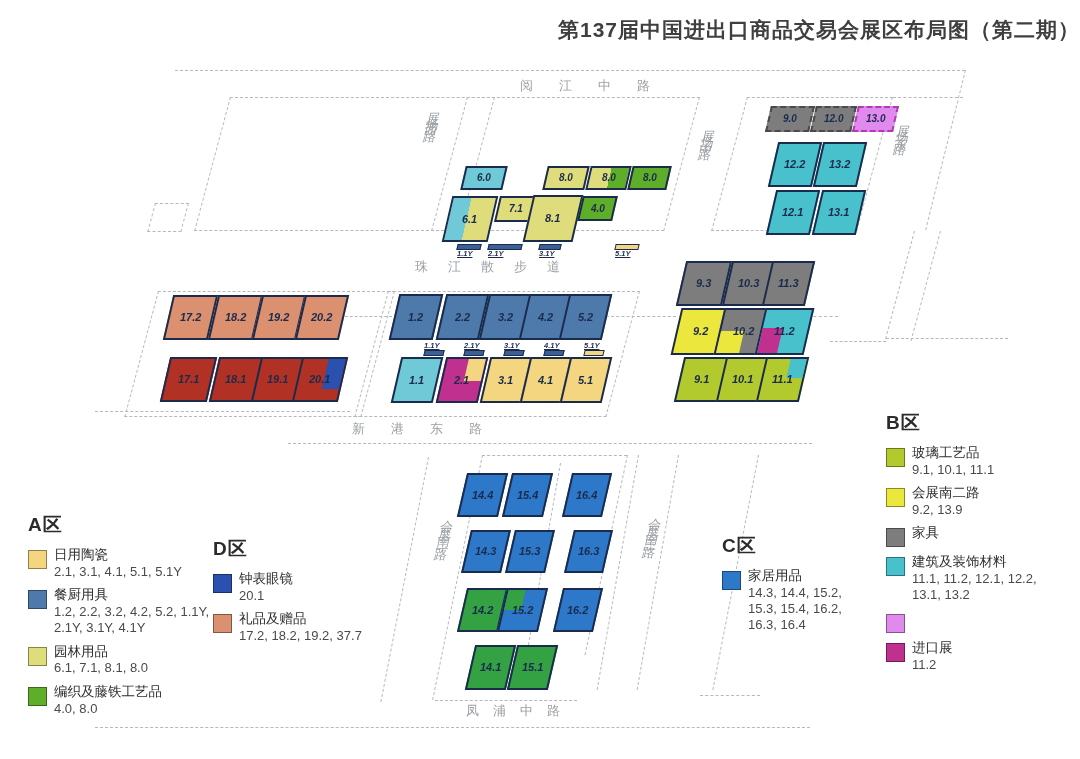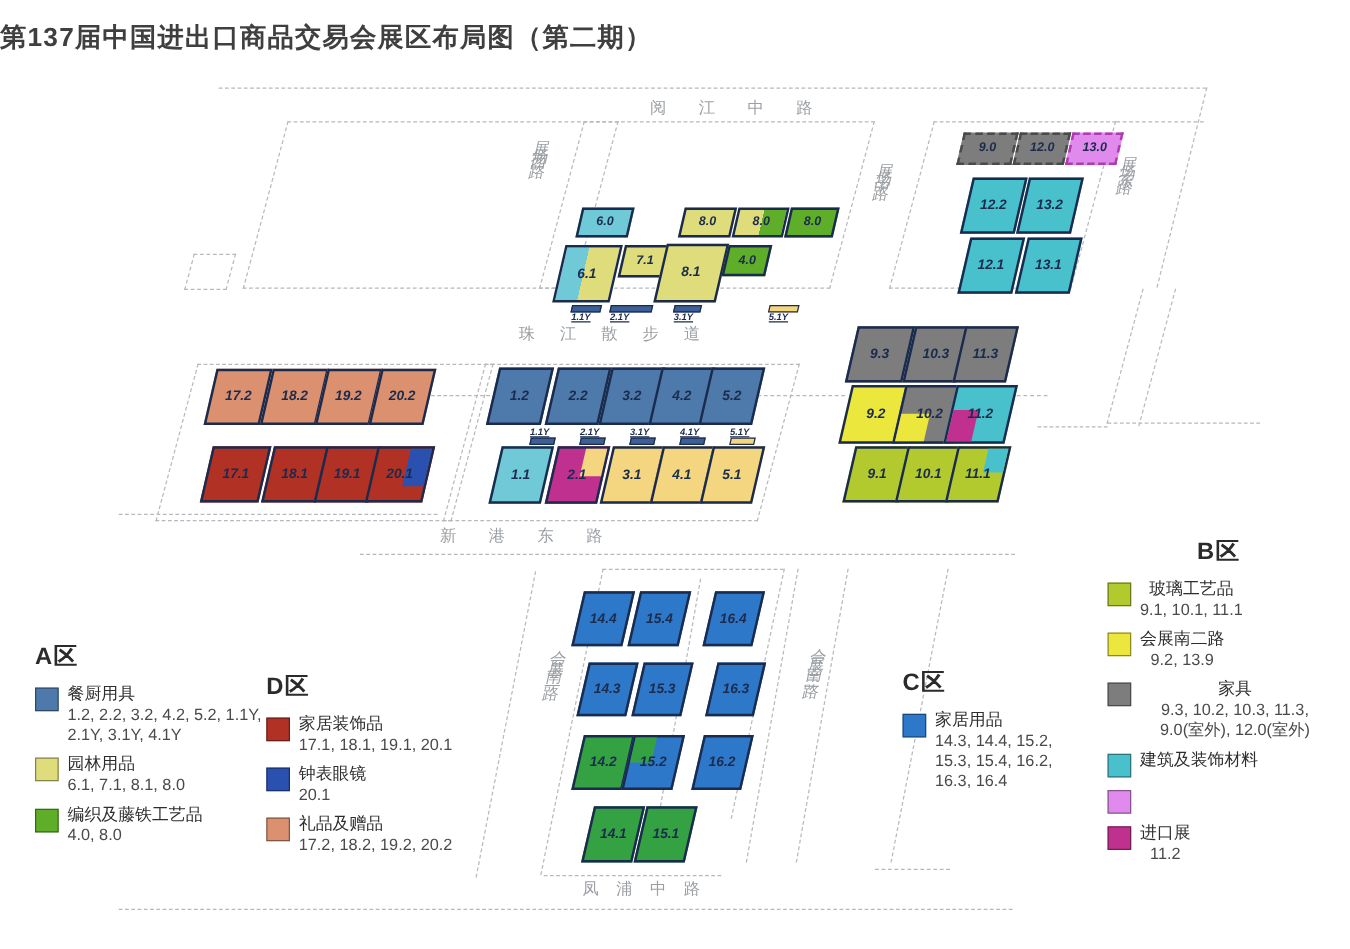--- a/index.html
+++ b/index.html
@@ -1,18 +1,18 @@
 <!DOCTYPE html>
 <html><head>
 <meta charset="utf-8">
 <style>
   html,body{margin:0;padding:0;background:#fff;}
   .canvas{position:relative;width:1080px;height:759px;background:#fff;overflow:hidden;
           font-family:"Liberation Sans","DejaVu Sans",sans-serif;}
-  .title{position:absolute;top:16px;left:0;width:100%;text-align:left;
+  .title{position:absolute;top:16px;left:0;width:100%;text-align:right;
          font-size:21px;font-weight:bold;color:#3f3f3f;letter-spacing:1px;}
   .block{position:absolute;box-sizing:border-box;border:2px solid #1b2b4d;
          display:flex;align-items:center;justify-content:center;
          transform:skewX(-13deg);}
   .block .lbl{display:inline-block;transform:skewX(13deg);font-style:italic;
               font-weight:bold;color:#1b2b4d;font-size:11px;line-height:1;white-space:nowrap;}
   .block .patch{position:absolute;}
   .strip-wrap{position:absolute;display:flex;flex-direction:column;align-items:flex-start;}
   .strip-bar{box-sizing:border-box;height:6px;border:1px solid #1b2b4d;transform:skewX(-13deg);}
   .strip-lbl{font-size:7.5px;font-weight:bold;font-style:italic;color:#1b2b4d;
@@ -281,20 +281,27 @@
       </div>
       <div class="strip-wrap" style="left: 584px; top: 342px;">
         <div class="strip-lbl">5.1Y</div>
         <div class="strip-bar" style="width: 20px; background: rgb(243, 214, 127);"></div>
       </div>
     </div>
   <div id="legends">
       <div class="legend" style="left: 28px; top: 512px; width: 188px;">
         <div class="lg-title">A区</div>
         <div class="lg-item">
+          <div class="lg-swatch" style="background: rgb(243, 214, 127);"></div>
+          <div class="lg-text">
+            <div class="lg-name">日用陶瓷</div>
+            <div class="lg-nums">2.1, 3.1, 4.1, 5.1, 5.1Y</div>
+          </div>
+        </div>
+        <div class="lg-item">
           <div class="lg-swatch" style="background: rgb(78, 122, 171);"></div>
           <div class="lg-text">
             <div class="lg-name">餐厨用具</div>
             <div class="lg-nums">1.2, 2.2, 3.2, 4.2, 5.2, 1.1Y, 2.1Y, 3.1Y, 4.1Y</div>
           </div>
         </div>
         <div class="lg-item">
           <div class="lg-swatch" style="background: rgb(222, 220, 123);"></div>
           <div class="lg-text">
             <div class="lg-name">园林用品</div>
@@ -305,78 +312,71 @@
           <div class="lg-swatch" style="background: rgb(95, 174, 42);"></div>
           <div class="lg-text">
             <div class="lg-name">编织及藤铁工艺品</div>
             <div class="lg-nums">4.0, 8.0</div>
           </div>
         </div>
       </div>
       <div class="legend" style="left: 213px; top: 536px; width: 185px;">
         <div class="lg-title">D区</div>
         <div class="lg-item">
-          <div class="lg-swatch" style="background: rgb(178, 49, 37);"></div>
-          <div class="lg-text">
-            <div class="lg-name">家居装饰品</div>
-            <div class="lg-nums">17.1, 18.1, 19.1, 20.1</div>
-          </div>
-        </div>
-        <div class="lg-item">
           <div class="lg-swatch" style="background: rgb(42, 80, 176);"></div>
           <div class="lg-text">
             <div class="lg-name">钟表眼镜</div>
             <div class="lg-nums">20.1</div>
           </div>
         </div>
         <div class="lg-item">
           <div class="lg-swatch" style="background: rgb(219, 144, 112);"></div>
           <div class="lg-text">
             <div class="lg-name">礼品及赠品</div>
-            <div class="lg-nums">17.2, 18.2, 19.2, 20.2</div>
+            <div class="lg-nums">17.2, 18.2, 19.2, 37.7</div>
           </div>
         </div>
       </div>
       <div class="legend" style="left: 722px; top: 533px; width: 152px;">
         <div class="lg-title">C区</div>
         <div class="lg-item">
           <div class="lg-swatch" style="background: rgb(46, 120, 201);"></div>
           <div class="lg-text">
             <div class="lg-name">家居用品</div>
             <div class="lg-nums">14.3, 14.4, 15.2, 15.3, 15.4, 16.2, 16.3, 16.4</div>
           </div>
         </div>
       </div>
-      <div class="legend" style="left: 886px; top: 428px; width: 178px; text-align: center;">
+      <div class="legend" style="left: 886px; top: 410px; width: 178px;">
         <div class="lg-title">B区</div>
         <div class="lg-item">
           <div class="lg-swatch" style="background: rgb(178, 202, 46);"></div>
           <div class="lg-text">
             <div class="lg-name">玻璃工艺品</div>
             <div class="lg-nums">9.1, 10.1, 11.1</div>
           </div>
         </div>
         <div class="lg-item">
           <div class="lg-swatch" style="background: rgb(235, 231, 61);"></div>
           <div class="lg-text">
             <div class="lg-name">会展南二路</div>
             <div class="lg-nums">9.2, 13.9</div>
           </div>
         </div>
         <div class="lg-item">
           <div class="lg-swatch" style="background: rgb(125, 125, 125);"></div>
           <div class="lg-text">
             <div class="lg-name">家具</div>
-            <div class="lg-nums">9.3, 10.2, 10.3, 11.3, 9.0(室外), 12.0(室外)</div>
           </div>
         </div>
         <div class="lg-item">
           <div class="lg-swatch" style="background: rgb(73, 193, 205);"></div>
           <div class="lg-text">
             <div class="lg-name">建筑及装饰材料</div>
+            <div class="lg-nums">11.1, 11.2, 12.1, 12.2, 13.1, 13.2</div>
           </div>
         </div>
         <div class="lg-item">
           <div class="lg-swatch" style="background: rgb(225, 138, 238);"></div>
         </div>
         <div class="lg-item">
           <div class="lg-swatch" style="background: rgb(192, 48, 143);"></div>
           <div class="lg-text">
             <div class="lg-name">进口展</div>
             <div class="lg-nums">11.2</div>

